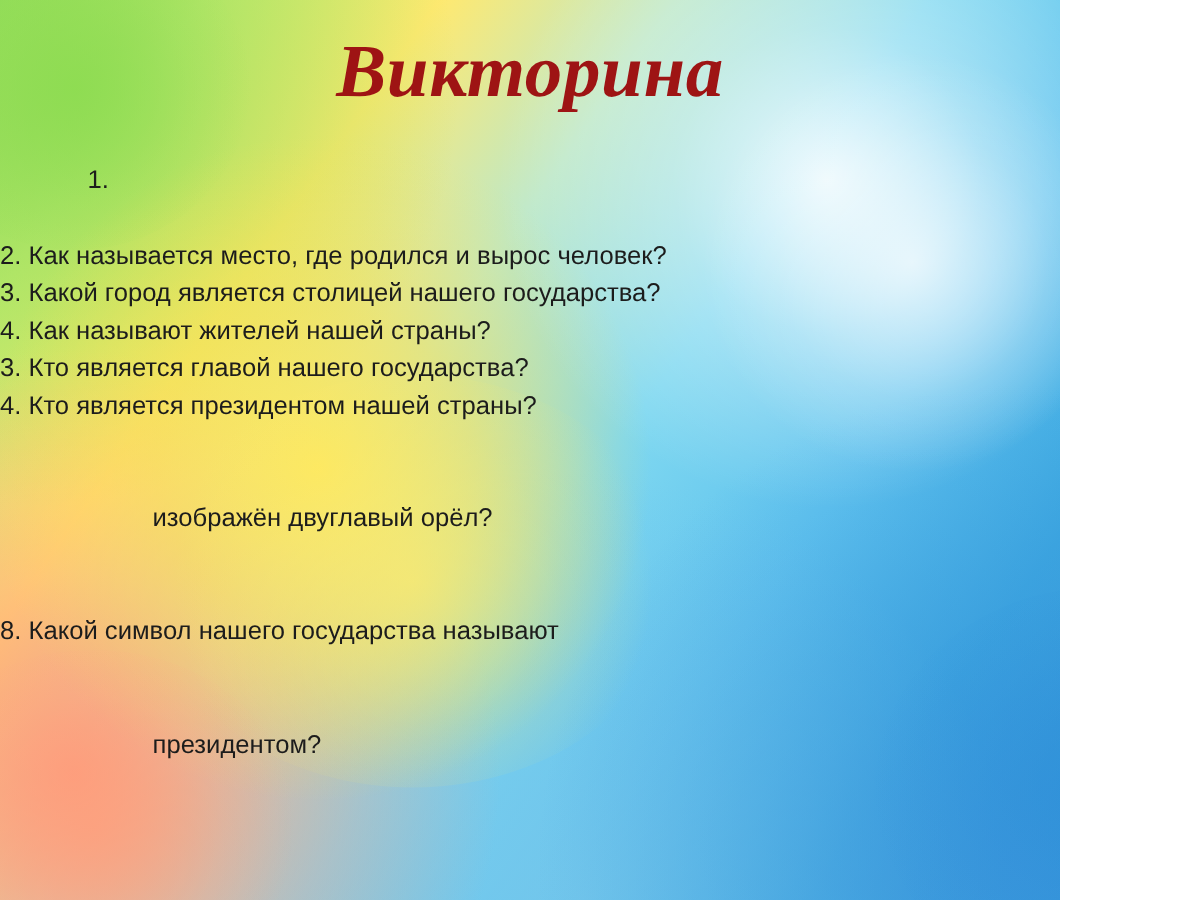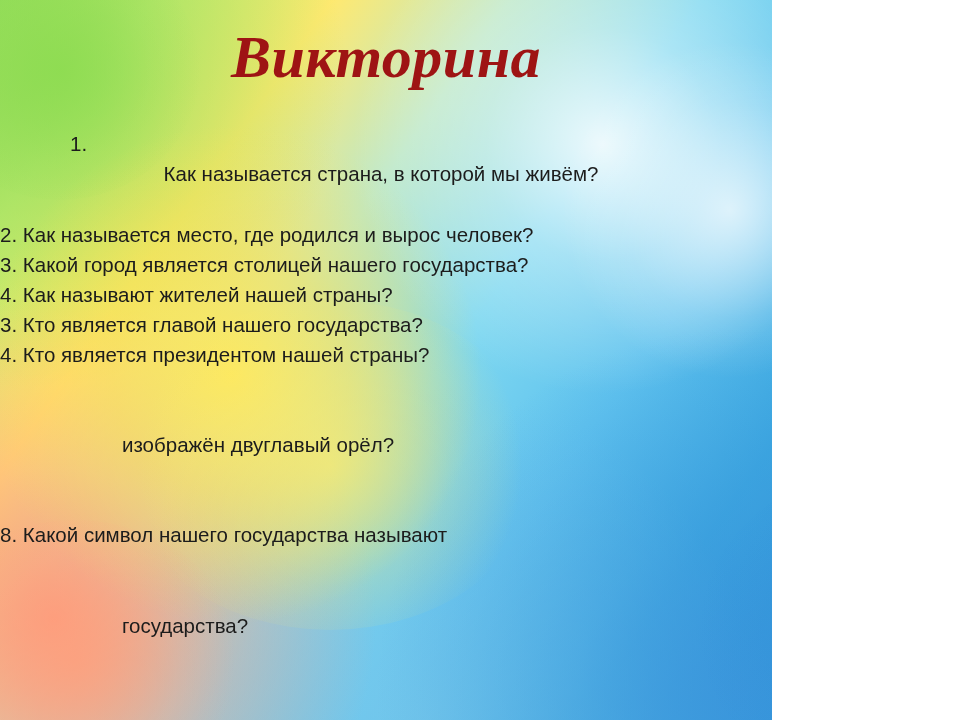--- a/index.html
+++ b/index.html
@@ -8,21 +8,21 @@
   }
   body {
     width: 960px;
     height: 720px;
     overflow: hidden;
     font-family: "Liberation Sans", sans-serif;
   }
 
   #slide {
     position: relative;
-    width: 772px;
+    width: 848px;
     height: 720px;
     overflow: hidden;
     
     background-color: #7fd4f2;
     background-image:
       radial-gradient(circle at 78% 20%, rgba(255,255,255,0.85) 0%, rgba(255,255,255,0.35) 14%, rgba(255,255,255,0.0) 30%),
       radial-gradient(circle at 30% 52%, rgba(255,232,90,0.95) 0%, rgba(255,226,80,0.55) 18%, rgba(255,226,80,0.0) 38%),
       radial-gradient(circle at 7% 86%, rgba(255,150,120,0.95) 0%, rgba(255,160,130,0.5) 16%, rgba(255,170,140,0.0) 34%),
       radial-gradient(circle at 4% 10%, rgba(150,220,90,0.95) 0%, rgba(150,220,90,0.5) 14%, rgba(150,220,90,0.0) 32%),
       radial-gradient(circle at 96% 96%, rgba(60,150,220,0.9) 0%, rgba(60,150,220,0.4) 16%, rgba(60,150,220,0.0) 36%),
@@ -129,35 +129,34 @@
   <div class="blob blob-5"></div>
 
   <div class="content">
 
     <h1 id="title">Викторина</h1>
 
     <ul id="questions">
 
       <li class="q q-first">
         <span class="num">1.</span>
-        <span class="txt">Как называется страна, в которой мы живём?</span>
       </li>
 
       <li class="q q-indent">2. Как называется место, где родился и вырос человек?</li>
       <li class="q q-indent">3. Какой город является столицей нашего государства?</li>
       <li class="q q-indent">4. Как называют жителей нашей страны?</li>
       <li class="q q-indent">3. Кто является главой нашего государства?</li>
       <li class="q q-indent">4. Кто является президентом нашей страны?</li>
 
       <li class="q q-wrap2">
         <span class="cont">изображён двуглавый орёл?</span>
       </li>
 
       <li class="q q-indent">8. Какой символ нашего государства называют</li>
 
       <li class="q q-wrap2">
-        <span class="cont">государства?</span>
+        <span class="cont">президентом?</span>
       </li>
 
     </ul>
 
   </div>
 </div>
 
 </body></html>

